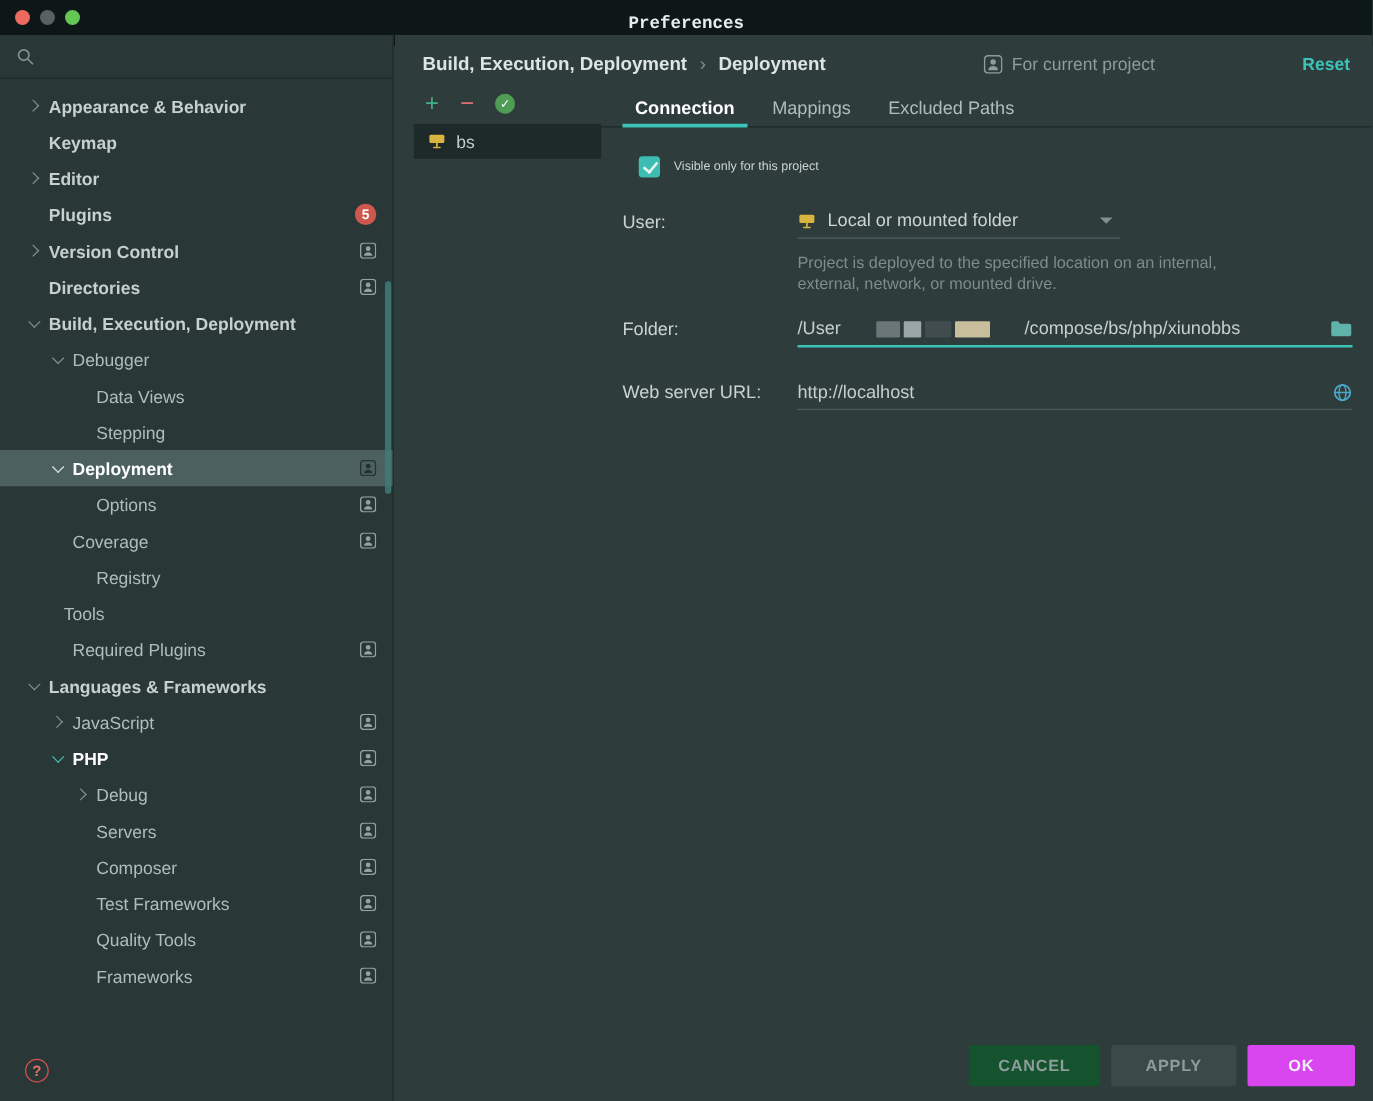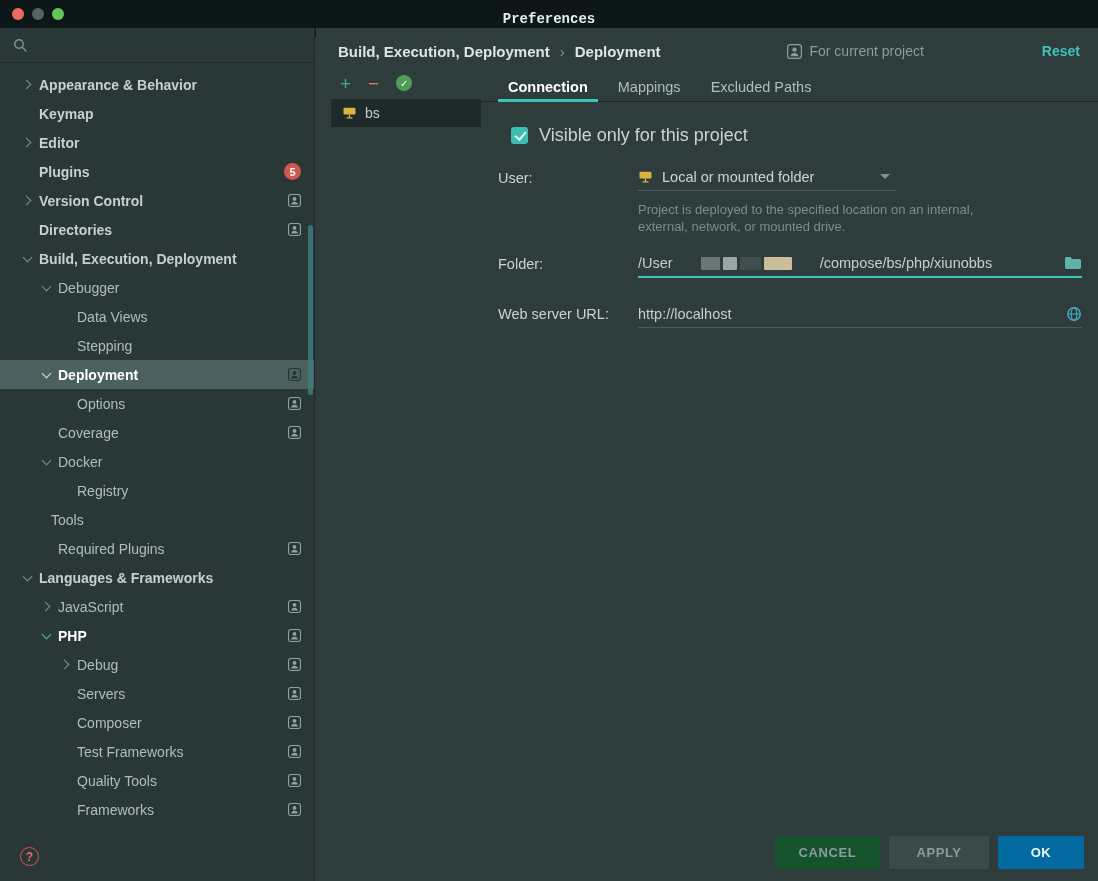--- a/index.html
+++ b/index.html
@@ -70,21 +70,21 @@
   .tab { padding:0 15px; display:flex; align-items:center; font-size:14.5px; color:#AFBEBC; position:relative; }
   .tab.active { color:#FFFFFF; font-weight:600; }
   .tab.active::after { content:''; position:absolute; left:5px; right:5px; bottom:-1px; height:3px; background:#3DC4B8; }
 
   .content { position:absolute; left:165px; top:75px; right:0; bottom:0; }
   .row-check { position:absolute; top:22px; left:30px; display:flex; gap:11px; align-items:center; }
   .checkbox { width:17px; height:17px; background:#52636B; border-radius:3px; position:relative; flex:none; }
   .checkbox.checked { background:#3DBDB2; }
   .checkbox.checked::after { content:''; position:absolute; left:5.5px; top:2px; width:4.5px; height:9px;
     border:solid #EAF5F3; border-width:0 2px 2px 0; transform:rotate(40deg); }
-  .check-label { font-size:18px; color:#C9D4D2; }
+  .check-label { font-size:10px; color:#C9D4D2; }
 
   .f-label { position:absolute; left:17px; font-size:14.5px; color:#C9D4D2; }
   .lbl-type { top:67px; } .lbl-folder { top:153px; } .lbl-url { top:203px; }
 
   .dropdown { position:absolute; left:157px; top:60px; width:258px; height:28px; display:flex;
     align-items:center; gap:9px; border-bottom:1px solid #4F5F5F; font-size:14.5px; color:#CBD6D4; }
   .caret-down { margin-left:auto; margin-right:6px; width:0; height:0;
     border-left:5px solid transparent; border-right:5px solid transparent; border-top:5.5px solid #7E9290; }
   .type-help { position:absolute; left:157px; top:98px; width:420px; font-size:13px; color:#7C8D8B; line-height:17px; }
 
@@ -95,21 +95,21 @@
   .field-icon { margin-left:auto; display:inline-flex; }
 
   .url-field { position:absolute; left:157px; top:197px; right:16px; height:28px;
     border-bottom:1px solid #4A5959; display:flex; align-items:center; font-size:14.5px; color:#C4D0CE; }
 
   .footer { position:absolute; right:14px; bottom:12px; display:flex; gap:9px; }
   .btn { height:33px; border-radius:2px; display:flex; align-items:center; justify-content:center;
     font-size:13px; font-weight:700; letter-spacing:.6px; }
   .btn-cancel { width:105px; background:#14532d; color:#8C9D9B;text-align:right; }
   .btn-apply  { width:100px; background:#3B4949; color:#8C9D9B; }
-  .btn-ok     { width:86px;  background:#0369a1; color:#EFF4F3; }
+  .btn-ok     { width:86px;  background:#d946ef; color:#EFF4F3; }
 </style>
 </head>
 <body>
 
 <div class="titlebar">
   <div class="traffic">
     <span class="dot close"></span>
     <span class="dot min"></span>
     <span class="dot zoom"></span>
   </div>
@@ -225,25 +225,20 @@
         <span class="tree-label">Coverage</span>
         <span class="right-slot">
           <span class="proj-icon">
             <svg width="100%" height="100%" viewBox="0 0 13 13">
               <rect x="0.5" y="0.5" width="12" height="12" rx="2.5" fill="none" stroke="currentColor" stroke-width="1.1"></rect>
               <circle cx="6.5" cy="4.9" r="1.9" fill="currentColor"></circle>
               <path d="M3.1 10.6c.2-1.9 1.6-2.9 3.4-2.9s3.2 1 3.4 2.9z" fill="currentColor"></path>
             </svg>
           </span>
         </span>
-      </div>
-      <div class="tree-row" style="padding-left: 39px;">
-        <span class="chev down"></span>
-        <span class="tree-label">Docker</span>
-        <span class="right-slot"></span>
       </div>
       <div class="tree-row" style="padding-left: 58px;">
         <span class="chev nochev"></span>
         <span class="tree-label">Registry</span>
         <span class="right-slot"></span>
       </div>
       <div class="tree-row" style="padding-left: 32px;">
         <span class="chev nochev"></span>
         <span class="tree-label">Tools</span>
         <span class="right-slot"></span>

